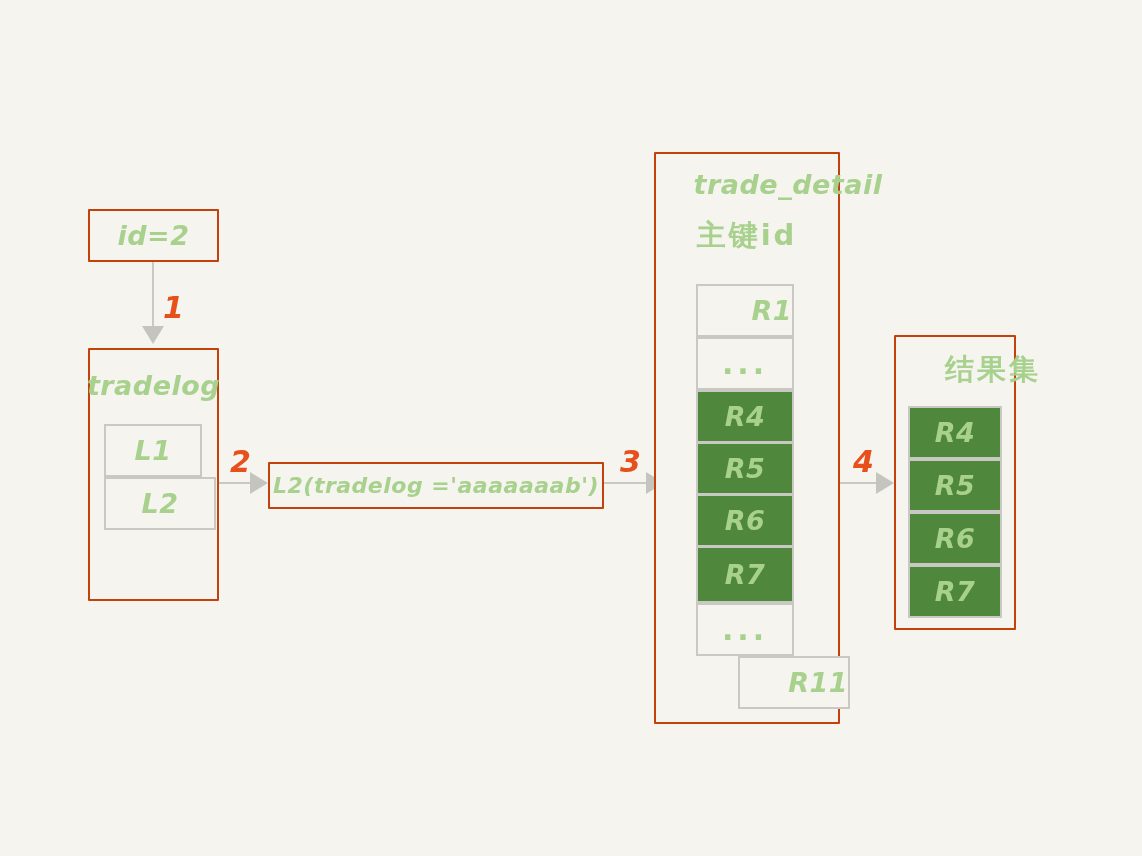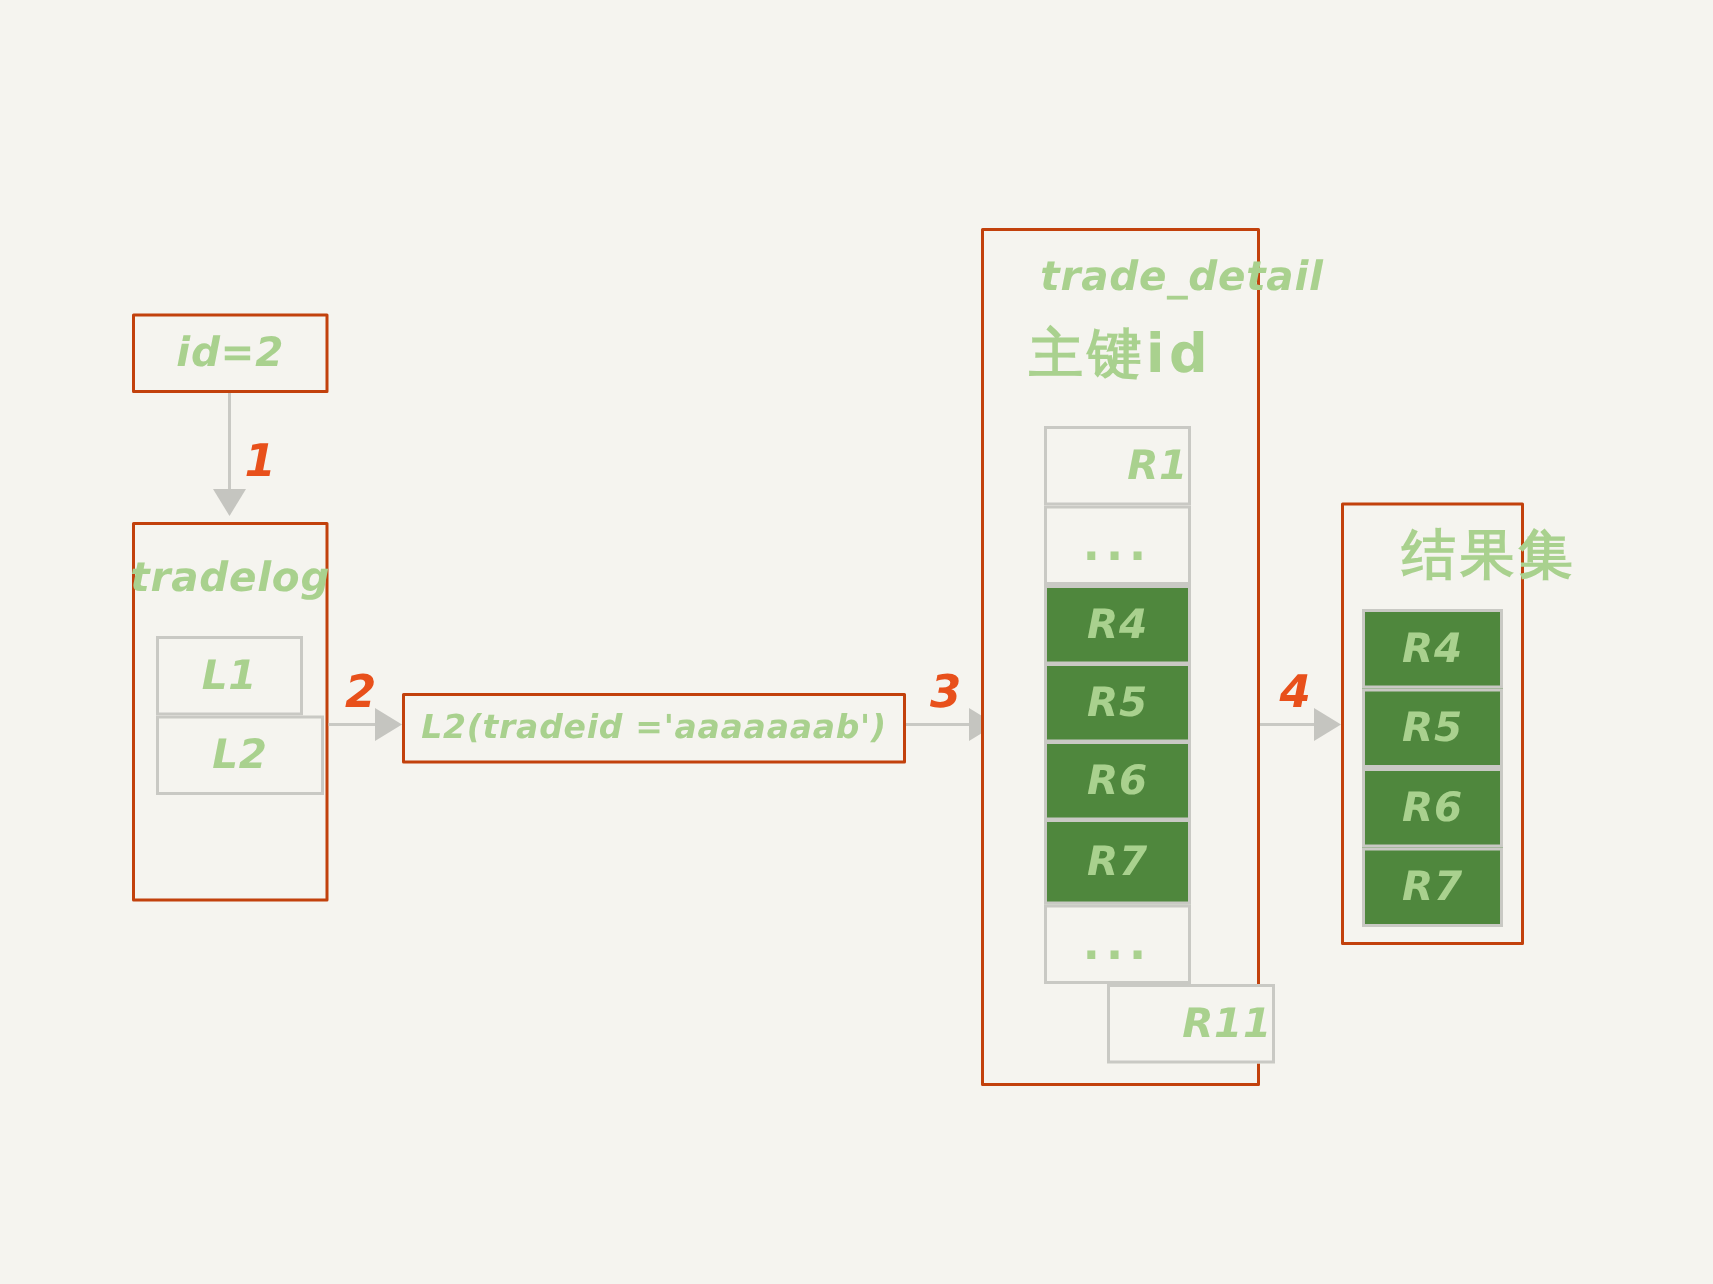--- a/index.html
+++ b/index.html
@@ -47,21 +47,21 @@
     letter-spacing: 0.5px;
     white-space: nowrap;
     user-select: none;
   }
   .glabel.cjk {
     font-style: normal;
     letter-spacing: 3px;
   }
   .cell .glabel { font-size: 27px; }
   .title-main { font-size: 27px; }
-  .title-sub  { font-size: 36px; }
+  .title-sub  { font-size: 29px; }
   .dots {
     color: #a9d18e;
     font-size: 30px;
     font-weight: 900;
     letter-spacing: 4px;
     line-height: 0.4;
     user-select: none;
   }
 
   .step-num {
@@ -127,21 +127,21 @@
   <div class="cell" style="left:104px; top:477px; width:112px; height:53px;">
     <span class="glabel">L2</span>
   </div>
 
   <div class="conn-line" style="left:219px; top:482px; width:36px; height:2px;"></div>
   <div class="arrow-right" style="left:250px; top:472px;"></div>
   <div class="step-num" style="left:230px; top:444px;">2</div>
 
   <div class="box" style="left:268px; top:462px; width:336px; height:47px;">
     <div class="centerwrap" style="inset:0;">
-      <span class="glabel" style="font-size:22px;">L2(tradeid ='aaaaaaab')</span>
+      <span class="glabel" style="font-size:22px;">L2(tradelog ='aaaaaaab')</span>
     </div>
   </div>
 
   <div class="conn-line" style="left:604px; top:482px; width:50px; height:2px;"></div>
   <div class="arrow-right" style="left:646px; top:472px;"></div>
   <div class="step-num" style="left:620px; top:444px;">3</div>
 
   <div class="box" style="left:654px; top:152px; width:186px; height:572px;"></div>
   <div class="centerwrap" style="left:654px; top:165px; width:186px; height:38px;margin-left:41px;">
     <span class="glabel title-main">trade_detail</span>

